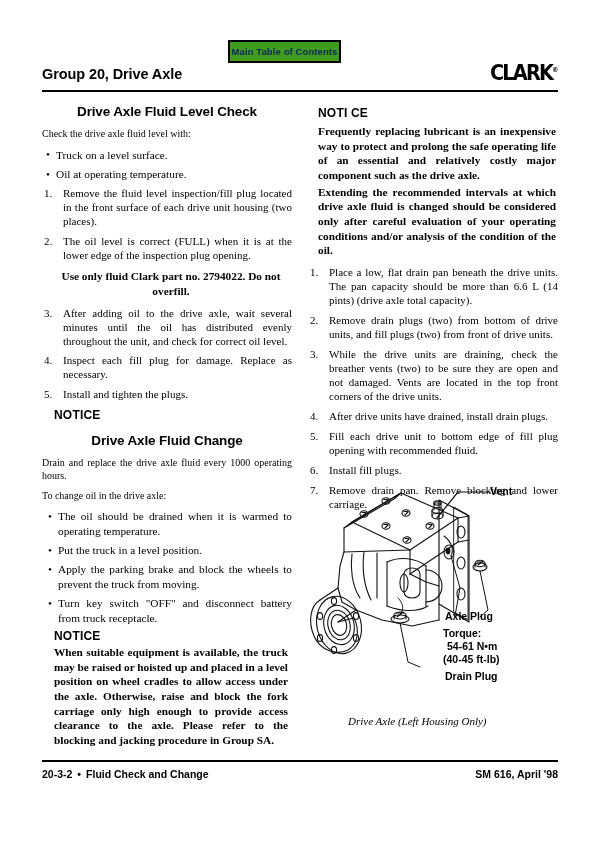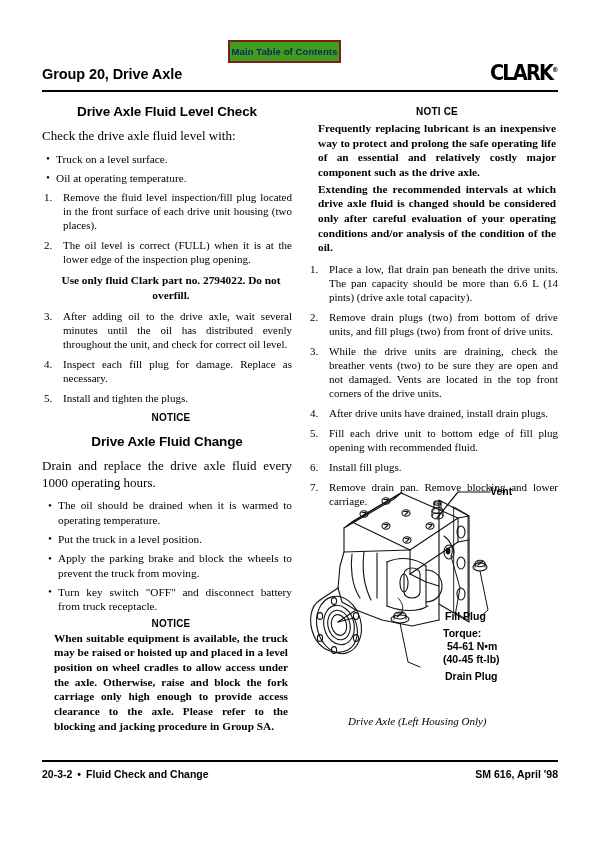--- a/index.html
+++ b/index.html
@@ -17,21 +17,21 @@
   }
 
   
   .toc-button {
     position: absolute;
     left: 228px;
     top: 40px;
     width: 113px;
     height: 23px;
     background: #3f9c1e;
-    border: 2px solid #7f1d1d;
+    border: 2px solid #000000;
     box-sizing: border-box;
     display: flex;
     align-items: center;
     justify-content: center;
     cursor: pointer;
   }
   .toc-button span {
     font-family: "Liberation Sans", sans-serif;
     font-weight: bold;
     font-size: 9.5px;
@@ -97,21 +97,21 @@
     font-weight: bold;
     font-size: 13.5px;
     text-align: center;
     margin: 0 0 9px 0;
     letter-spacing: -0.15px;
   }
 
   
   p.body {
     margin: 0 0 7px 0;
-    font-size: 13px;
+    font-size: 10px;
     line-height: 1.27;
     text-align: justify;
   }
   p.body.noj { text-align: left; }
 
   
   ul.bullets {
     margin: 0 0 6px 0;
     padding: 0;
     list-style: none;
@@ -157,22 +157,22 @@
   }
 
   
   .callout {
     margin: 2px 0 8px 0;
     padding: 0 4px 0 12px;
   }
   .callout-title {
     font-family: "Liberation Sans", sans-serif;
     font-weight: bold;
-    font-size: 10px;
-    text-align: center;
+    font-size: 12px;
+    text-align: left;
     margin-bottom: 2px;
     letter-spacing: 0.2px;
   }
   .callout-body {
     font-family: "Liberation Serif", serif;
     font-weight: bold;
     font-size: 11.3px;
     line-height: 1.30;
     text-align: justify;
   }
@@ -271,20 +271,21 @@
     <li>Install and tighten the plugs.</li>
   </ol>
 
   <div class="callout">
     <div class="callout-title">NOTICE</div>
   </div>
 
   <div class="section-heading" style="margin-top:11px;">Drive Axle Fluid Change</div>
 
   <p class="body">Drain and replace the drive axle fluid every 1000 operating hours.</p>
+  <p class="body noj">To change oil in the drive axle:</p>
 
   <ul class="bullets">
     <li>The oil should be drained when it is warmed to operating temperature.</li>
     <li>Put the truck in a level position.</li>
     <li>Apply the parking brake and block the wheels to prevent the truck from moving.</li>
     <li>Turn key switch "OFF" and disconnect battery from truck receptacle.</li>
   </ul>
 
   <div class="callout" style="margin-top:-2px;">
     <div class="callout-title">NOTICE</div>
@@ -403,21 +404,21 @@
       <ellipse cx="140" cy="81" rx="2.4" ry="3.4" fill="#111" stroke="none"></ellipse>
       <path d="M136 66 C 144 72, 146 80, 143 86"></path>
 
       <path d="M143 86 L152 118 L147 146" stroke-width="1.0"></path>
       <path d="M172 101 L180 140 L172 147" stroke-width="1.0"></path>
       <path d="M92 153 L100 192 L112 197" stroke-width="1.0"></path>
     </g>
   </svg>
 
   <div class="fig-label" style="left:182px; top:15px;">Vent</div>
-  <div class="fig-label" style="left:137px; top:140px;">Fill Plug</div>
+  <div class="fig-label" style="left:137px; top:140px;">Axle Plug</div>
   <div class="fig-label" style="left:135px; top:157px;">Torque:</div>
   <div class="fig-label" style="left:139px; top:170px;">54-61 N•m</div>
   <div class="fig-label" style="left:135px; top:183px;">(40-45 ft-lb)</div>
   <div class="fig-label" style="left:137px; top:200px;">Drain Plug</div>
 
   <div class="fig-caption">Drive Axle (Left Housing Only)</div>
 </div>
 
 <div class="page-footer">
   <div class="footer-rule"></div>

